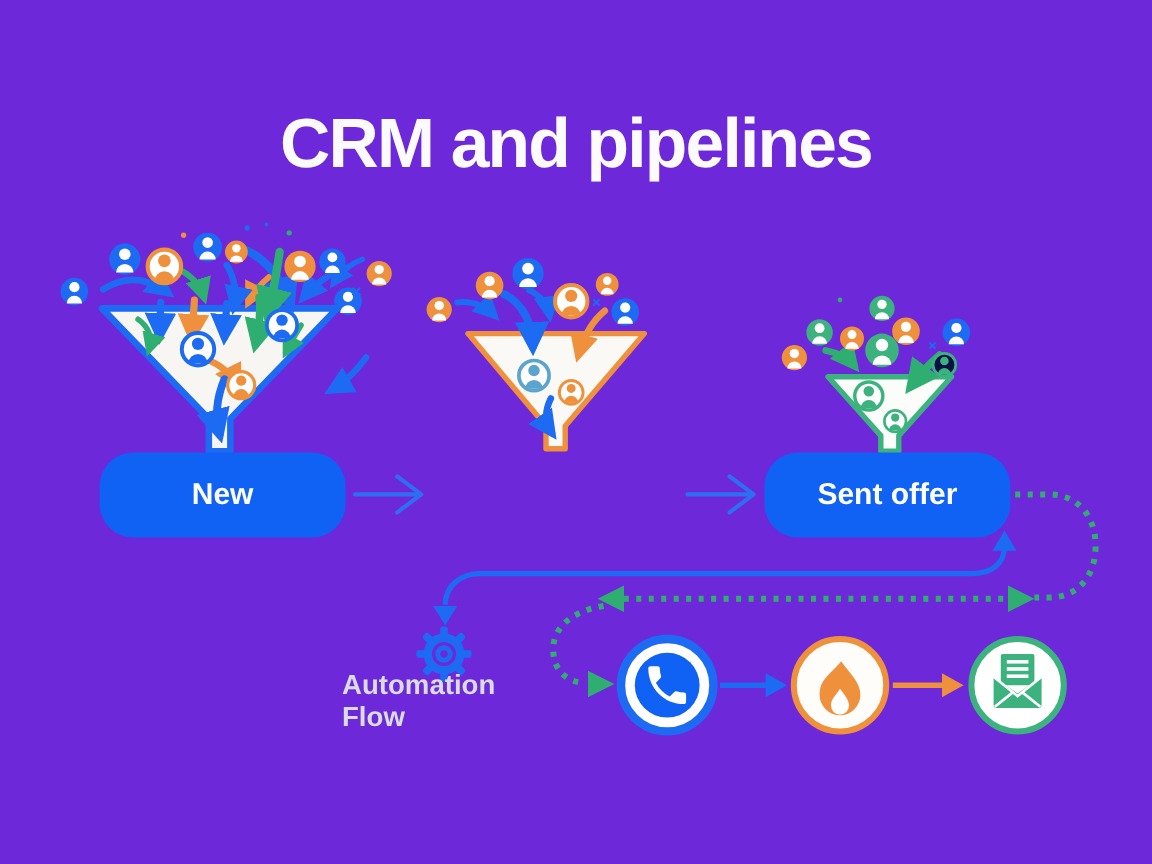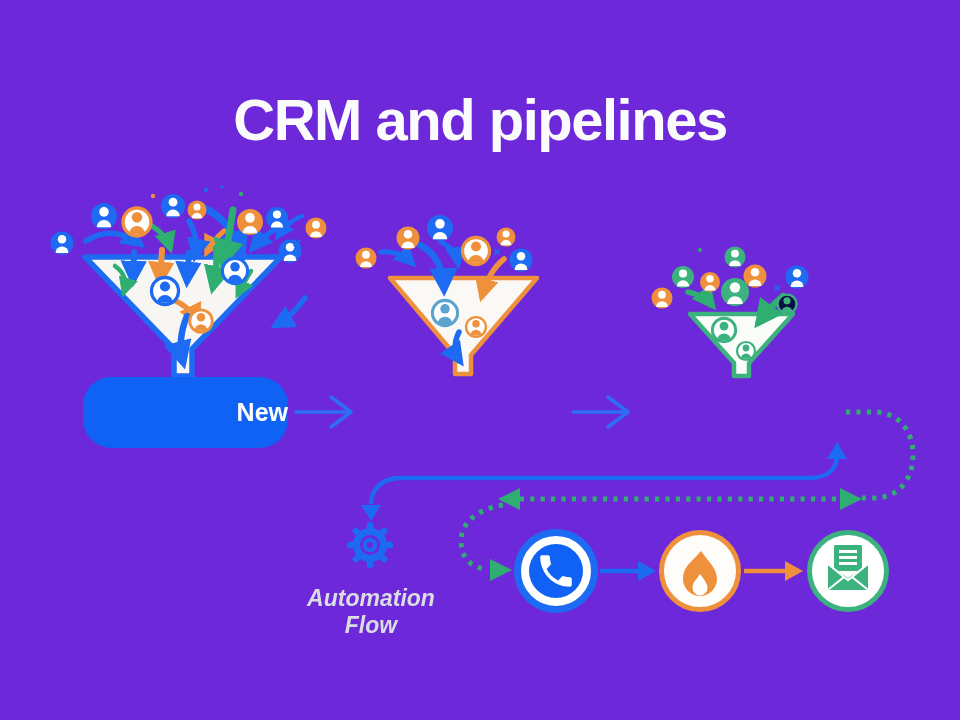--- a/index.html
+++ b/index.html
@@ -3,26 +3,26 @@
 <meta charset="utf-8">
 <style>
   html,body{margin:0;padding:0;background:#04082e;}
   .stage{position:relative;width:960px;height:720px;background:#6d28d9;overflow:hidden;
          font-family:"Liberation Sans",sans-serif;}
   .title{position:absolute;top:86px;left:0;width:100%;text-align:center;color:#fbfbfe;
          font-size:58px;font-weight:bold;letter-spacing:-1.5px;}
   svg.art{position:absolute;left:0;top:0;width:960px;height:720px;}
   .stage-btn{position:absolute;top:377px;width:205px;height:71px;background:#0f62f3;
              border-radius:28px;color:#ffffff;font-size:25px;font-weight:bold;
-             display:flex;align-items:center;justify-content:flex-end;cursor:pointer;}
+             display:flex;align-items:center;justify-content:center;cursor:pointer;}
   #btn-new{left:83px}
   #btn-qualify{left:360px}
   #btn-sent{left:637px}
-  .auto-label{position:absolute;left:285px;top:585px;width:172px;text-align:center;
-              color:#d9dde3;font-size:23px;font-weight:bold;line-height:1.18;font-style:italic;}
+  .auto-label{position:absolute;left:285px;top:557px;width:172px;text-align:left;
+              color:#d9dde3;font-size:23px;font-weight:bold;line-height:1.18;}
   .pw{fill:#ffffff}
 </style>
 </head>
 <body>
 
 <div class="stage">
 
   <div class="title">CRM and pipelines</div>
 
   <svg class="art" viewBox="0 0 960 720">
@@ -214,16 +214,19 @@
       <rect x="-9" y="-16" width="18" height="3" fill="#ffffff"></rect>
       <rect x="-9" y="-10" width="18" height="3" fill="#ffffff"></rect>
       <path d="M-20 -8 L0 6 L20 -8 L20 15 A3 3 0 0 1 17 18 L-17 18 A3 3 0 0 1 -20 15 Z" fill="#3cb27e"></path>
       <path d="M-20 -8 L0 8 L20 -8 M-19 17 L-4 5 M19 17 L4 5" stroke="#ffffff" stroke-width="2.2" fill="none"></path>
     </g>
   </svg>
 
   <div class="stage-btn" id="btn-new">
     <span>New</span>
   </div>
+  <div class="stage-btn" id="btn-sent">
+    <span>Sent offer</span>
+  </div>
 
   <div class="auto-label">Automation Flow</div>
 
 </div>
 
 </body></html>

